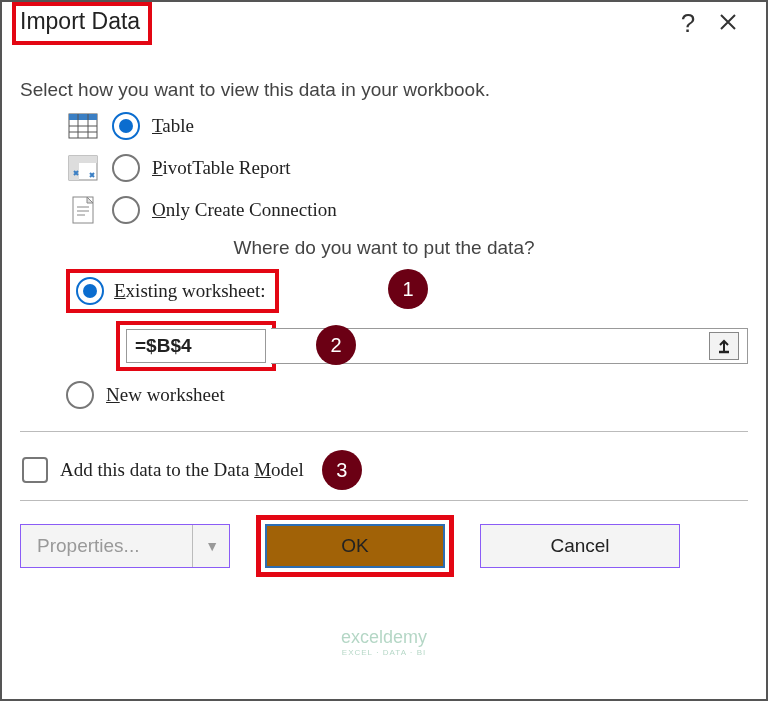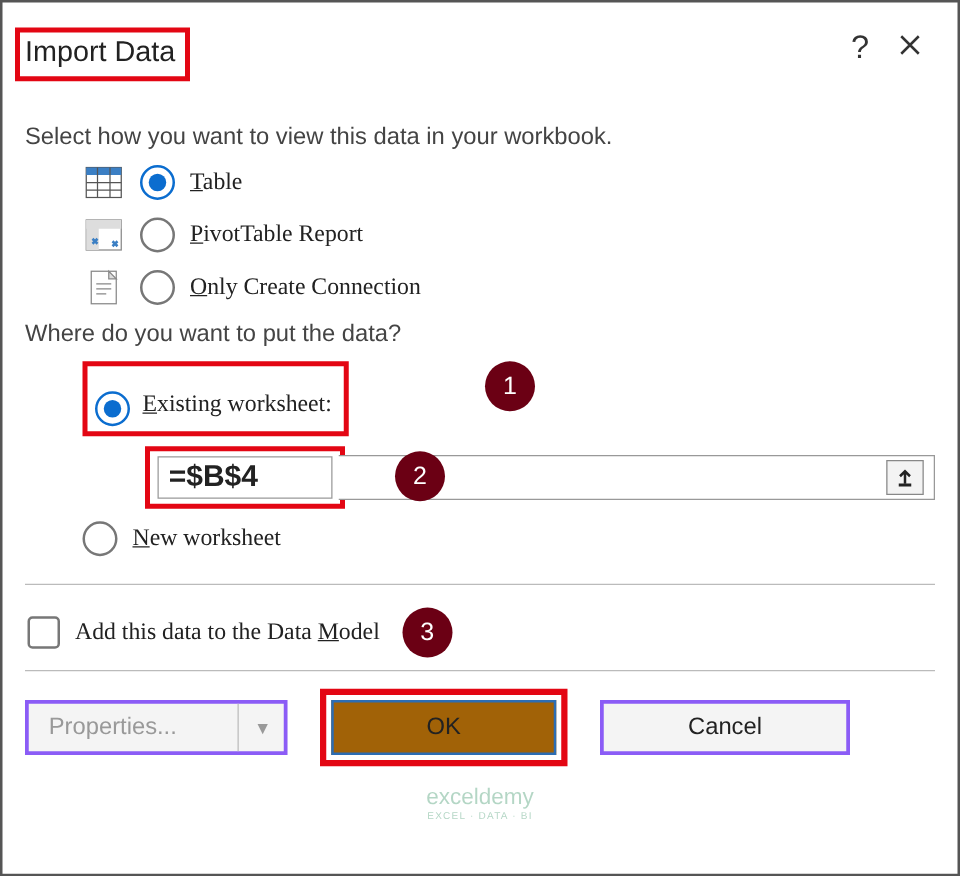--- a/index.html
+++ b/index.html
@@ -10,22 +10,22 @@
     font-size: 19px;
     color: #333;
     background: #fff;
     width: 768px;
     height: 701px;
     position: relative;
     border: 2px solid #555;
   }
   .titlebar {
     display: flex;
-    align-items: flex-start;
-    padding: 20px 18px 10px 10px;
+    align-items: center;
+    padding: 0 18px 10px 10px;
     font-size: 23px;
   }
   .title-text {
     border: 4px solid #e30613;
     padding: 2px 8px 6px 4px;
     font-weight: 400;
     color: #222;
   }
   .titlebar-spacer { flex: 1; }
   .titlebar-btn {
@@ -83,40 +83,41 @@
   }
   .radio-label .ul { text-decoration: underline; }
   .where-row {
     display: flex;
     align-items: center;
     margin-left: 46px;
     position: relative;
   }
   .redbox-existing {
     border: 4px solid #e30613;
-    padding: 20px 10px 4px 6px;
+    padding: 4px 10px 4px 6px;
     display: inline-flex;
+    align-items: center;
     gap: 10px;
   }
   .input-row {
     display: flex;
     align-items: center;
     margin: 8px 0 8px 96px;
     position: relative;
   }
   .range-input-wrap {
     border: 4px solid #e30613;
     padding: 4px 6px;
   }
   .range-input {
     width: 140px;
     height: 34px;
     border: 1px solid #999;
     background: #fff;
-    font-size: 24px;
+    font-size: 19px;
     padding: 2px 8px;
     color: #222;
     font-weight: 600;
   }
   .range-input-rest {
     flex: 1;
     height: 36px;
     border: 1px solid #999;
     border-left: none;
     margin-left: -5px;
@@ -156,21 +157,21 @@
   }
   .button-row {
     display: flex;
     align-items: center;
     gap: 26px;
     padding: 0 18px 18px 18px;
     position: relative;
   }
   .btn {
     height: 44px;
-    border: 3px solid #8b5cf6;
+    border: 1px solid #8b5cf6;
     background: #f4f4f4;
     display: flex;
     align-items: center;
     justify-content: center;
     font-size: 19px;
     color: #222;
     cursor: pointer;
   }
   .btn.disabled { color: #999; cursor: default; }
   .btn-props {
@@ -280,21 +281,21 @@
       <svg width="26" height="30" viewBox="0 0 26 30">
           <rect x="3" y="2" width="20" height="26" fill="#fff" stroke="#888"></rect>
           <path d="M17 2 L23 8 L17 8 Z" fill="#ddd" stroke="#888"></path>
           <path d="M7 12 H19 M7 16 H19 M7 20 H15" stroke="#888"></path>
         </svg>
     </span>
     <span class="radio"></span>
     <span class="radio-label"><span class="ul">O</span>nly Create Connection</span>
   </div>
 
-  <div class="section-label" style="margin-top:1px;">Where do you want to put the data?</div>
+  <div class="section-label" style="margin-top:1px;text-align:center;">Where do you want to put the data?</div>
 
   <div class="where-row">
     <span class="redbox-existing">
       <span class="radio checked"></span>
       <span class="radio-label"><span class="ul">E</span>xisting worksheet:</span>
     </span>
     <span class="step-badge" style="left:322px; top:0px;">1</span>
   </div>
 
   <div class="input-row">

